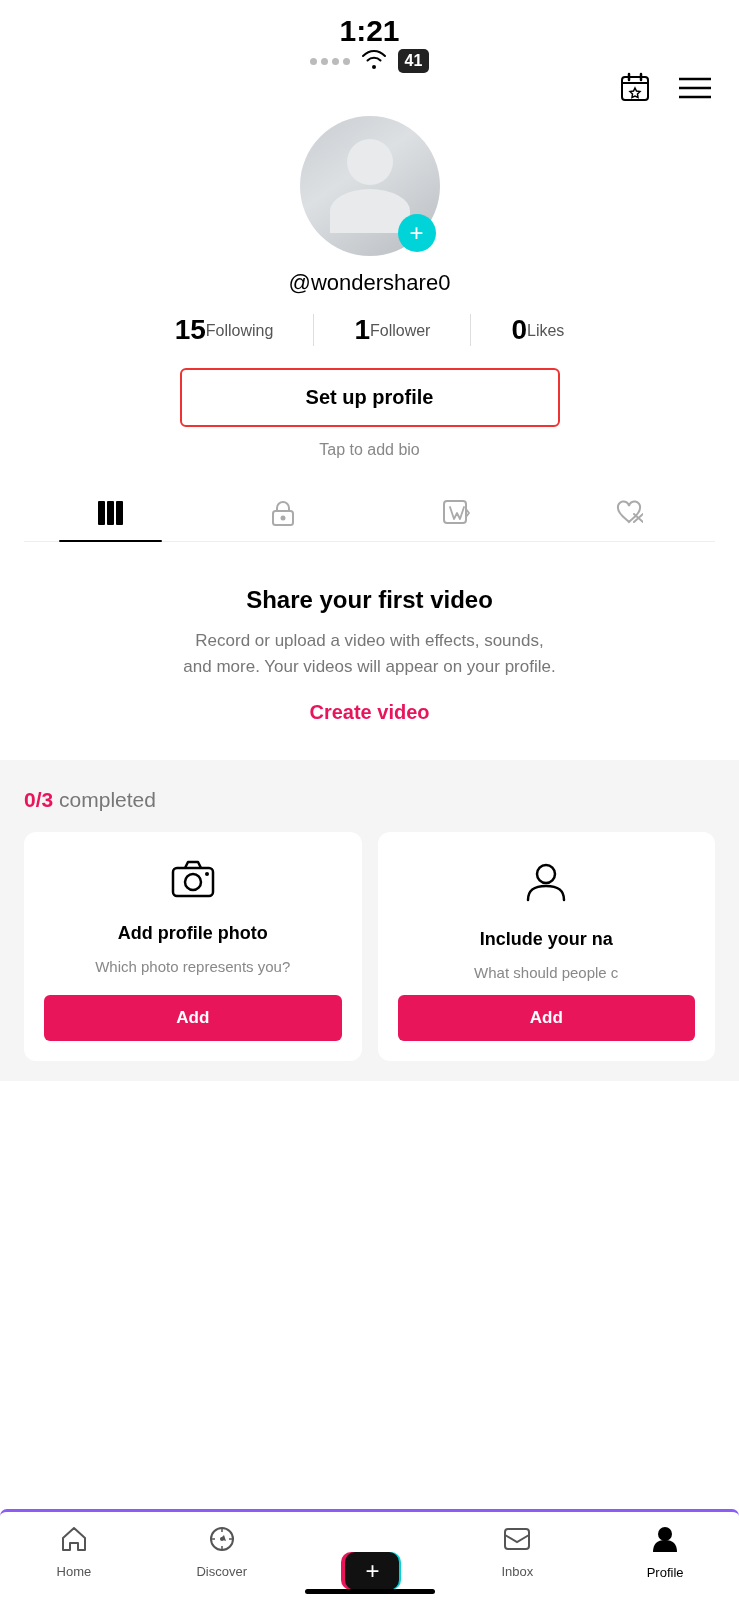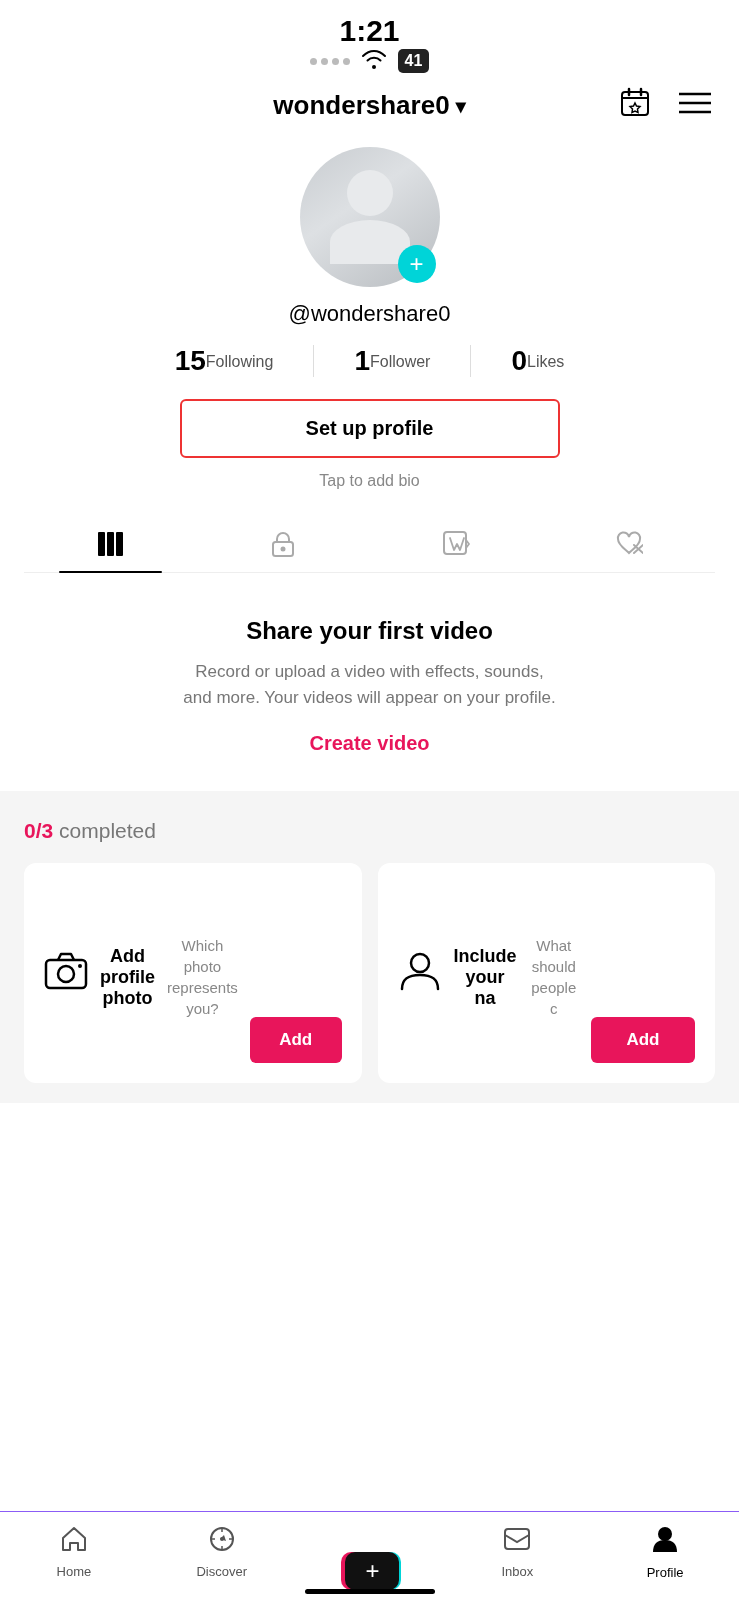--- a/index.html
+++ b/index.html
@@ -288,21 +288,21 @@
       display: flex;
       gap: 16px;
       overflow: hidden;
     }
     .profile-card {
       background: #fff;
       border-radius: 12px;
       padding: 28px 20px 20px;
       flex: 0 0 calc(50% - 8px);
       display: flex;
-      flex-direction: row;
+      flex-direction: column;
       align-items: center;
       gap: 12px;
       min-height: 220px;
     }
     .card-icon {
       font-size: 40px;
       color: #000;
       margin-bottom: 4px;
     }
     .card-title {
@@ -329,26 +329,27 @@
       cursor: pointer;
       margin-top: auto;
     }
 
     
     .bottom-nav {
       position: fixed;
       bottom: 0;
       width: 739px;
       background: #fff;
-      border-top: 1px solid #8b5cf6;
+      border-top: 3px solid #8b5cf6;
       display: flex;
       align-items: center;
       justify-content: space-around;
       padding: 12px 0 20px;
       z-index: 100;
+      border-radius: 7px;
     }
     .nav-item {
       display: flex;
       flex-direction: column;
       align-items: center;
       gap: 4px;
       cursor: pointer;
       flex: 1;
     }
     .nav-icon {
@@ -448,24 +449,20 @@
           <path d="M3 8C6.1 4.9 10.3 3 14 3s7.9 1.9 11 5" stroke="#000" stroke-width="2" stroke-linecap="round" fill="none"></path>
         </svg>
       </div>
       <div class="battery-badge">
         <span>41</span>
       </div>
     </div>
   </div>
 
   <div class="header">
-    <div class="header-username">
-      <span>wondershare0</span>
-      <span class="chevron-down">▾</span>
-    </div>
     <div class="header-icons">
       <button class="header-icon-btn">
         <svg width="32" height="32" viewBox="0 0 32 32" fill="none">
           <rect x="3" y="6" width="26" height="23" rx="3" stroke="#000" stroke-width="2" fill="none"></rect>
           <line x1="3" y1="12" x2="29" y2="12" stroke="#000" stroke-width="2"></line>
           <line x1="10" y1="3" x2="10" y2="9" stroke="#000" stroke-width="2.5" stroke-linecap="round"></line>
           <line x1="22" y1="3" x2="22" y2="9" stroke="#000" stroke-width="2.5" stroke-linecap="round"></line>
           <path d="M16 17l1.5 3 3.5.5-2.5 2.5.5 3.5L16 25l-3 1.5.5-3.5L11 20.5l3.5-.5z" stroke="#000" stroke-width="1.5" fill="none"></path>
         </svg>
       </button>

